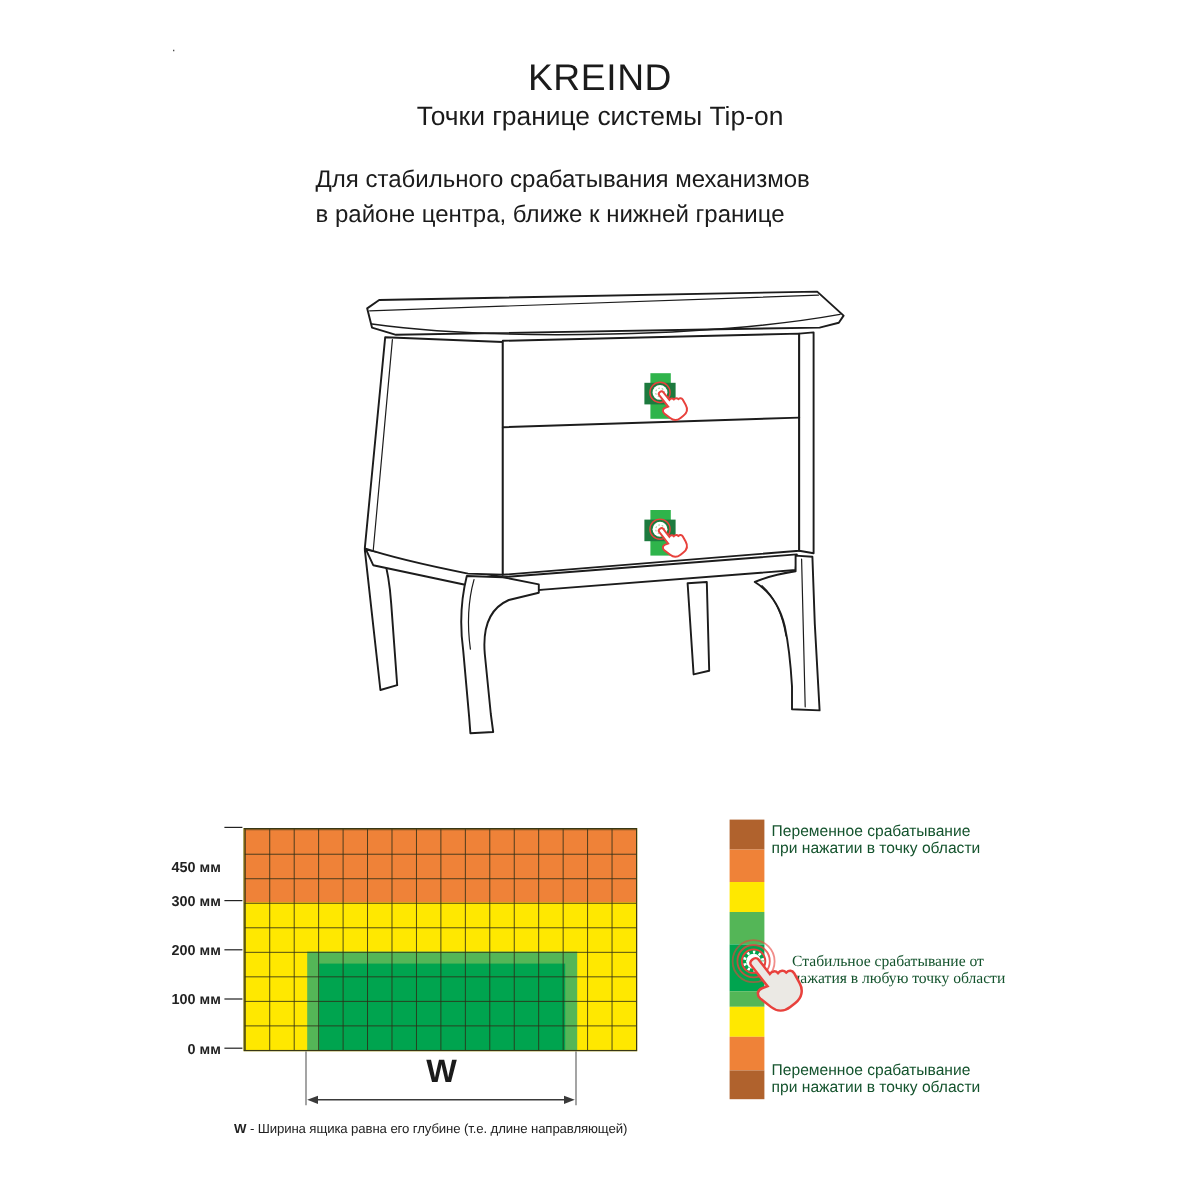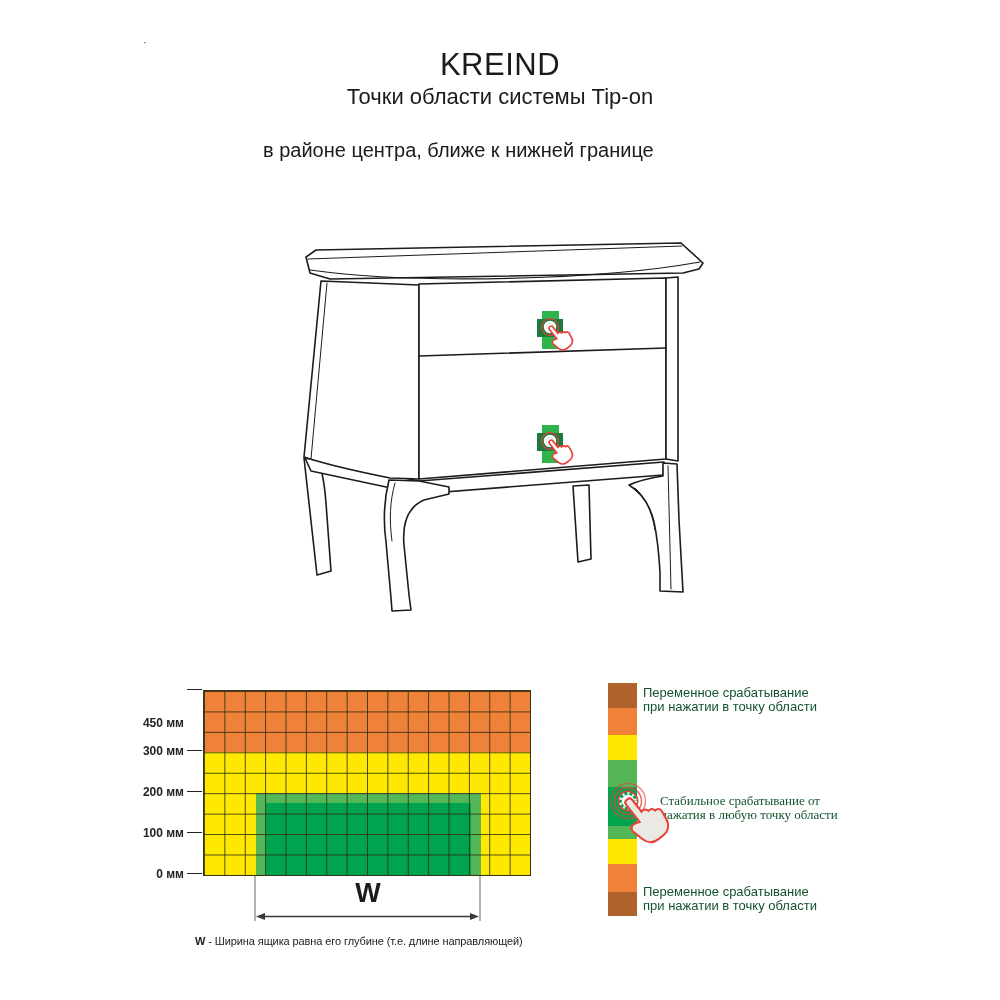--- a/index.html
+++ b/index.html
@@ -61,22 +61,23 @@
   
   #art{left:0;top:0;width:1000px;height:1000px;pointer-events:none;}
 </style>
 </head>
 <body>
 
 <div id="stage">
 
   <div class="abs" id="stray">·</div>
   <div class="abs" id="brand">KREIND</div>
-  <div class="abs" id="subtitle">Точки области системы Tip-on</div>
+  <div class="abs" id="subtitle">Точки границе системы Tip-on</div>
   <div class="abs" id="intro">
+    <div>Для стабильного срабатывания механизмов</div>
     <div>в районе центра, ближе к нижней границе</div>
   </div>
 
   <div class="abs" id="grid">
     <div class="band-orange"></div>
     <div class="zone-light"></div>
     <div class="zone-dark"></div>
     <div class="lines"></div>
   </div>
 

